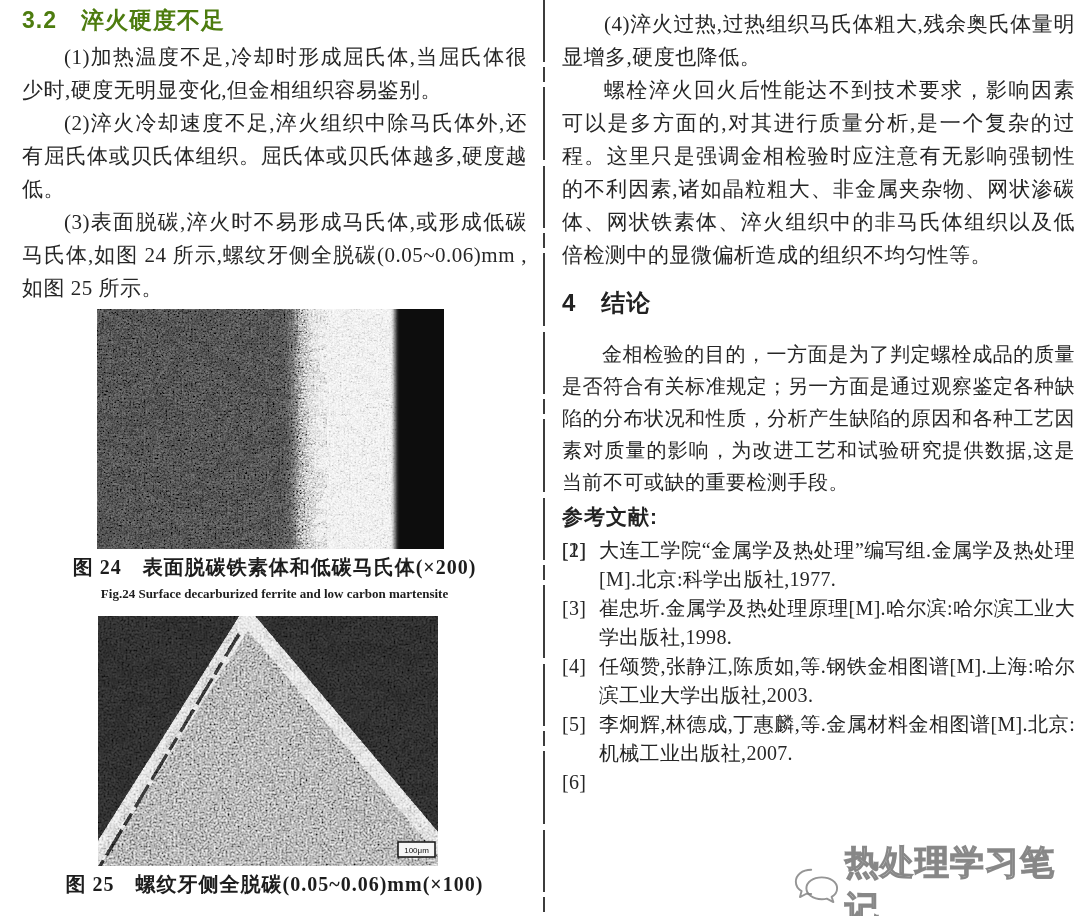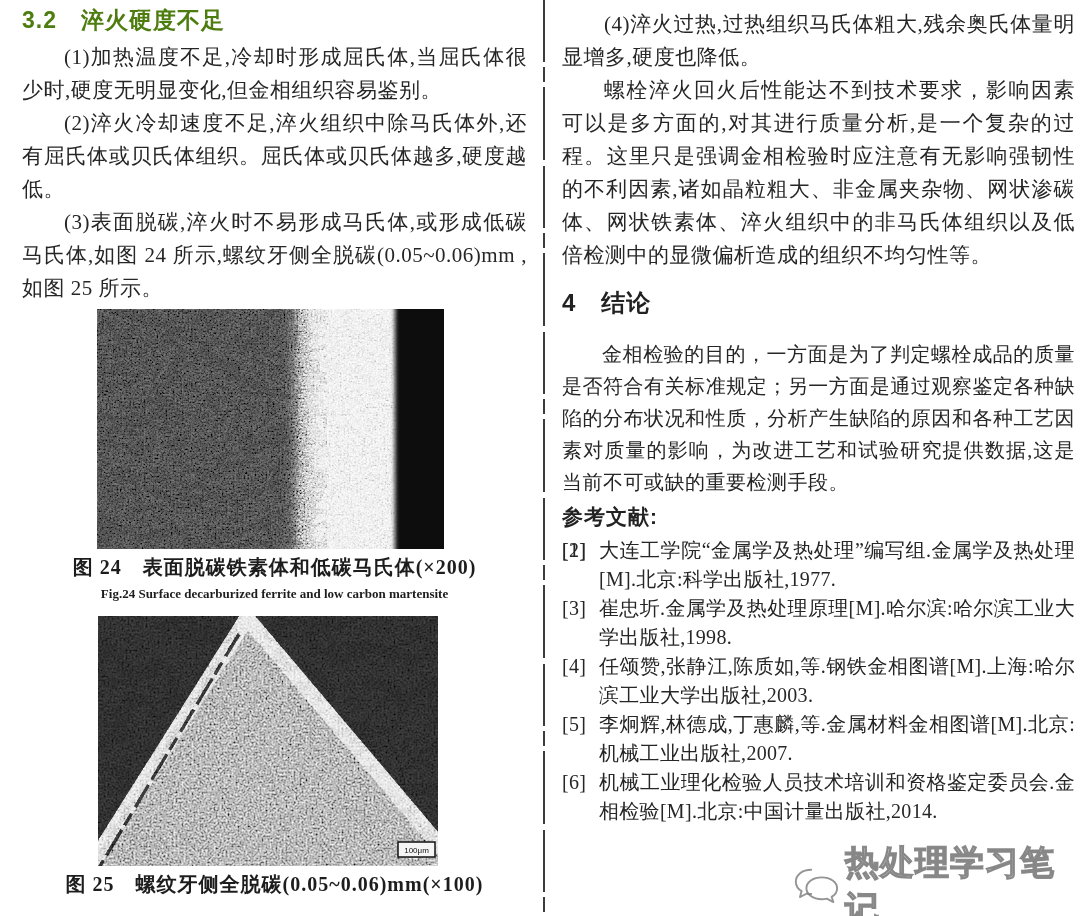--- a/index.html
+++ b/index.html
@@ -198,21 +198,20 @@
     <div class="ref">
       <span class="ref-idx">[4]</span>
       <span>任颂赞,张静江,陈质如,等.钢铁金相图谱[M].上海:哈尔滨工业大学出版社,2003.</span>
     </div>
     <div class="ref">
       <span class="ref-idx">[5]</span>
       <span>李炯辉,林德成,丁惠麟,等.金属材料金相图谱[M].北京:机械工业出版社,2007.</span>
     </div>
     <div class="ref">
       <span class="ref-idx">[6]</span>
-      <span>机械工业理化检验人员技术培训和资格鉴定委员会.金相检验[M].北京:中国计量出版社,2014.</span>
     </div>
   </div>
 
   <div class="watermark">
     <svg width="52" height="44" viewBox="0 0 52 44" fill="none" stroke="rgba(130,130,130,0.85)" stroke-width="2" stroke-linejoin="round" stroke-linecap="round">
       <path d="M20 5 C10.5 5 4 10.5 4 17.5 c0 4.2 2.4 7.6 6 9.8 L8.3 33.5 l7.2-3.7 c1.7 0.4 3.5 0.6 4.5 0.6"></path>
       <path d="M31 13 c9 0 16 5 16 11.3 0 3.7-2.3 7-5.7 9 l1.8 5.4 -6.8-3.5 c-1.6 0.4-3.4 0.6-5.3 0.6 -9 0-16-5-16-11.5 0-6.3 7-11.3 16-11.3 Z"></path>
     </svg>
     <span class="wm-text">热处理学习笔记</span>
   </div>

